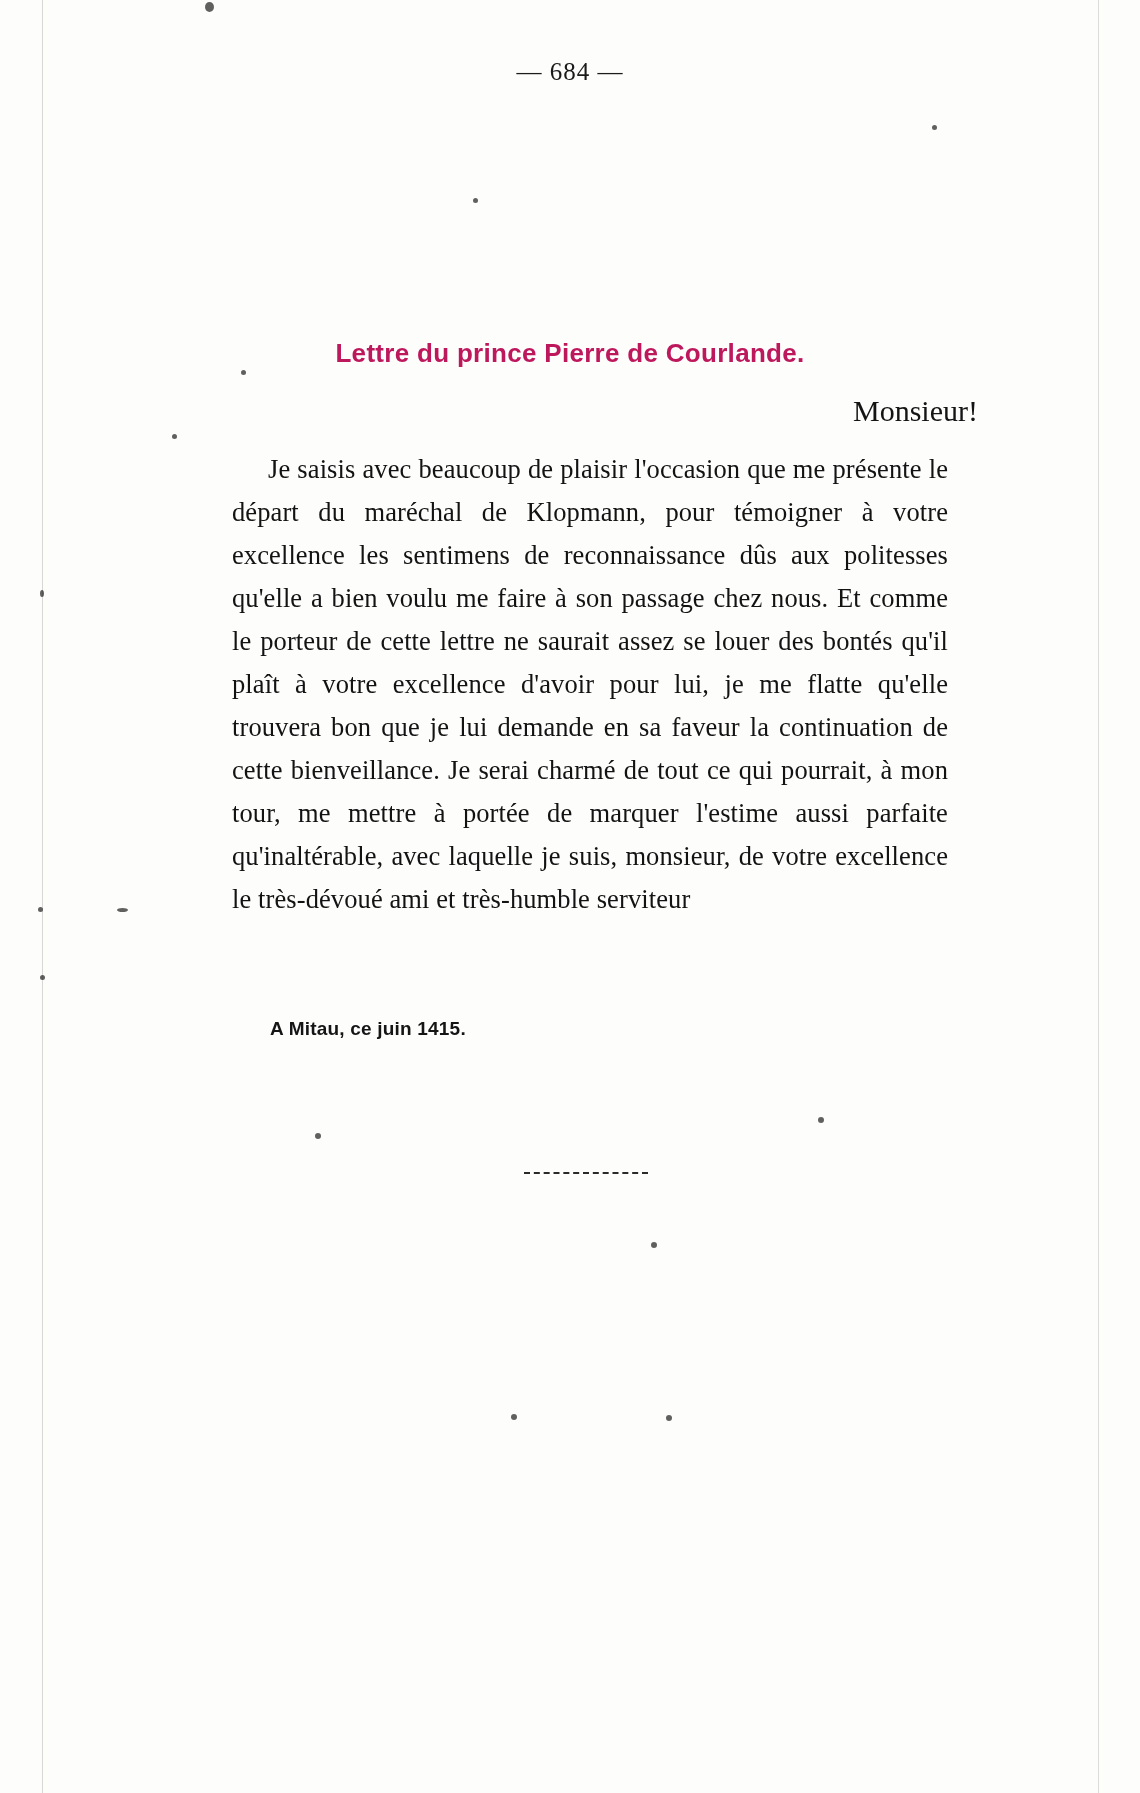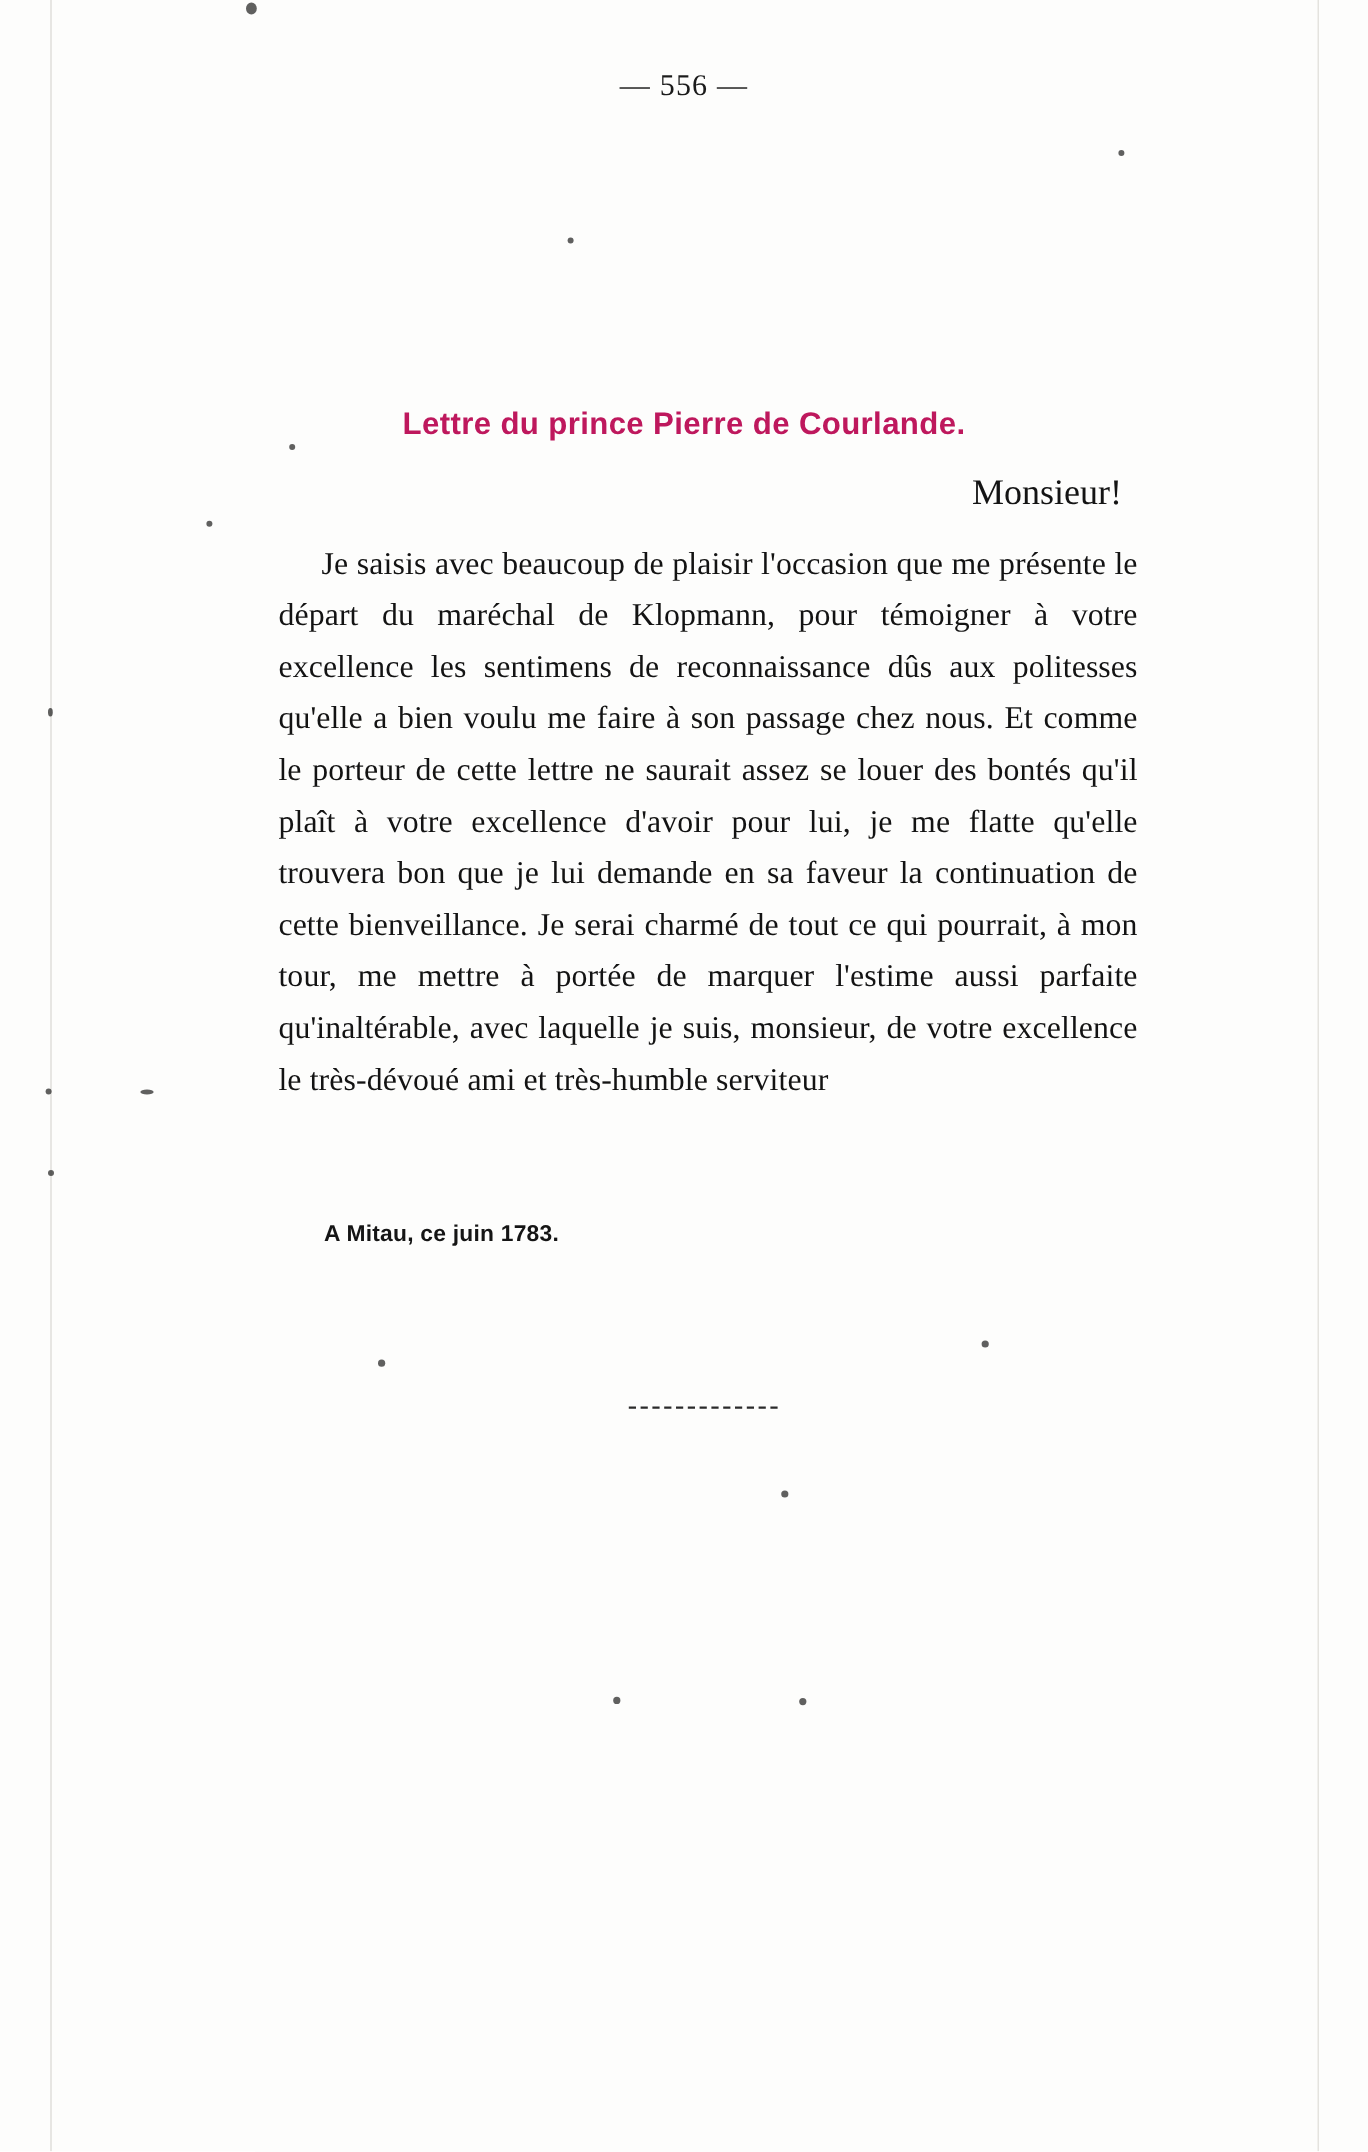--- a/index.html
+++ b/index.html
@@ -67,20 +67,21 @@
   }
   .salutation {
     position: absolute;
     top: 394px;
     left: 0;
     width: 935px;
     text-align: right;
     font-family: "Liberation Serif", serif;
     font-size: 30px;
     color: #141414;
+    padding-left: 43px;
   }
   .body-text {
     position: absolute;
     top: 448px;
     left: 232px;
     width: 716px;
     font-family: "Liberation Serif", serif;
     font-size: 26.5px;
     line-height: 43px;
     text-align: justify;
@@ -138,26 +139,26 @@
   <div class="speck" style="left:40px; top:590px; width:4px; height:7px;"></div>
   <div class="speck" style="left:38px; top:907px; width:5px; height:5px;"></div>
   <div class="speck" style="left:40px; top:975px; width:5px; height:5px;"></div>
   <div class="speck" style="left:117px; top:908px; width:11px; height:4px;"></div>
   <div class="speck" style="left:315px; top:1133px; width:6px; height:6px;"></div>
   <div class="speck" style="left:818px; top:1117px; width:6px; height:6px;"></div>
   <div class="speck" style="left:651px; top:1242px; width:6px; height:6px;"></div>
   <div class="speck" style="left:511px; top:1414px; width:6px; height:6px;"></div>
   <div class="speck" style="left:666px; top:1415px; width:6px; height:6px;"></div>
 
-  <div class="folio">— 556 —</div>
+  <div class="folio">— 684 —</div>
 
   <div class="title">Lettre du prince Pierre de Courlande.</div>
 
   <div class="salutation">Monsieur!</div>
 
   <div class="body-text"><span class="indent"></span><span>Je saisis avec beaucoup de plaisir l'occasion que me présente le départ du maréchal de Klopmann, pour témoigner à votre excellence les sentimens de reconnaissance dûs aux politesses qu'elle a bien voulu me faire à son passage chez nous. Et comme le porteur de cette lettre ne saurait assez se louer des bontés qu'il plaît à votre excellence d'avoir pour lui, je me flatte qu'elle trouvera bon que je lui demande en sa faveur la continuation de cette bienveillance. Je serai charmé de tout ce qui pourrait, à mon tour, me mettre à portée de marquer l'estime aussi parfaite qu'inaltérable, avec laquelle je suis, monsieur, de votre excellence le très-dévoué ami et très-humble serviteur</span></div>
 
 
-  <div class="place-date">A Mitau, ce juin 1783.</div>
+  <div class="place-date">A Mitau, ce juin 1415.</div>
 
   <div class="rule"></div>
 
 </div>
 
 </body></html>

